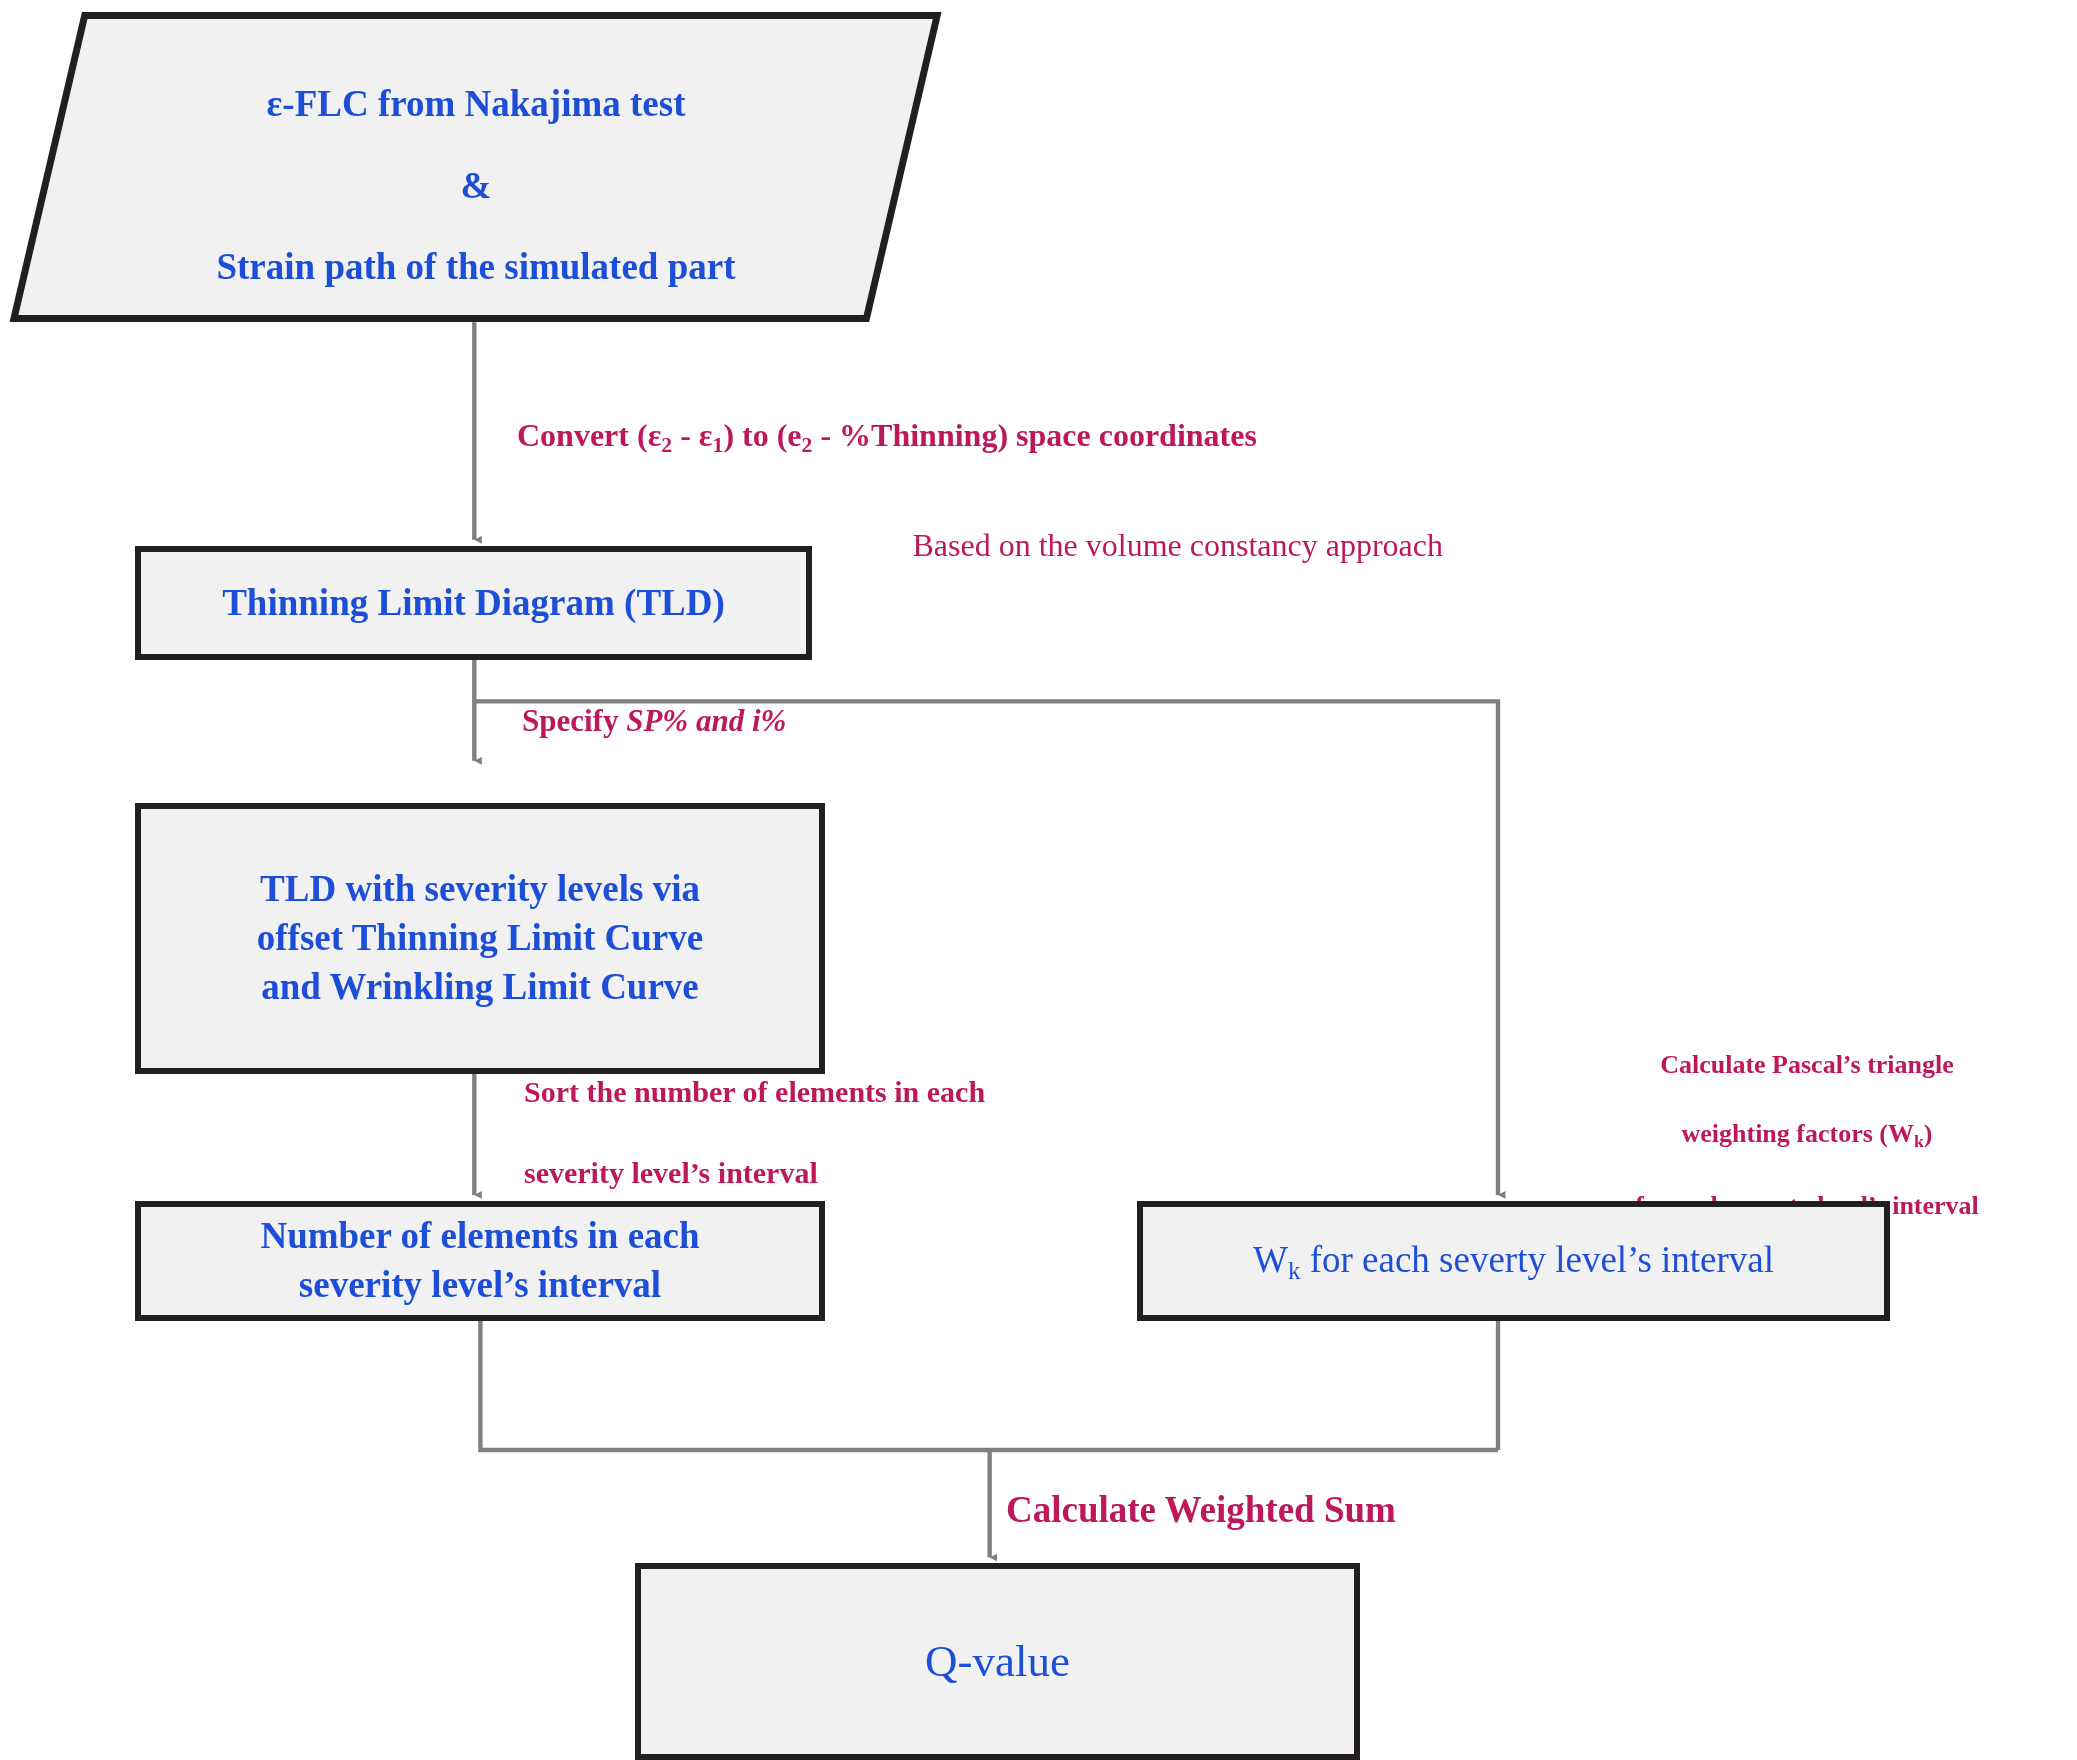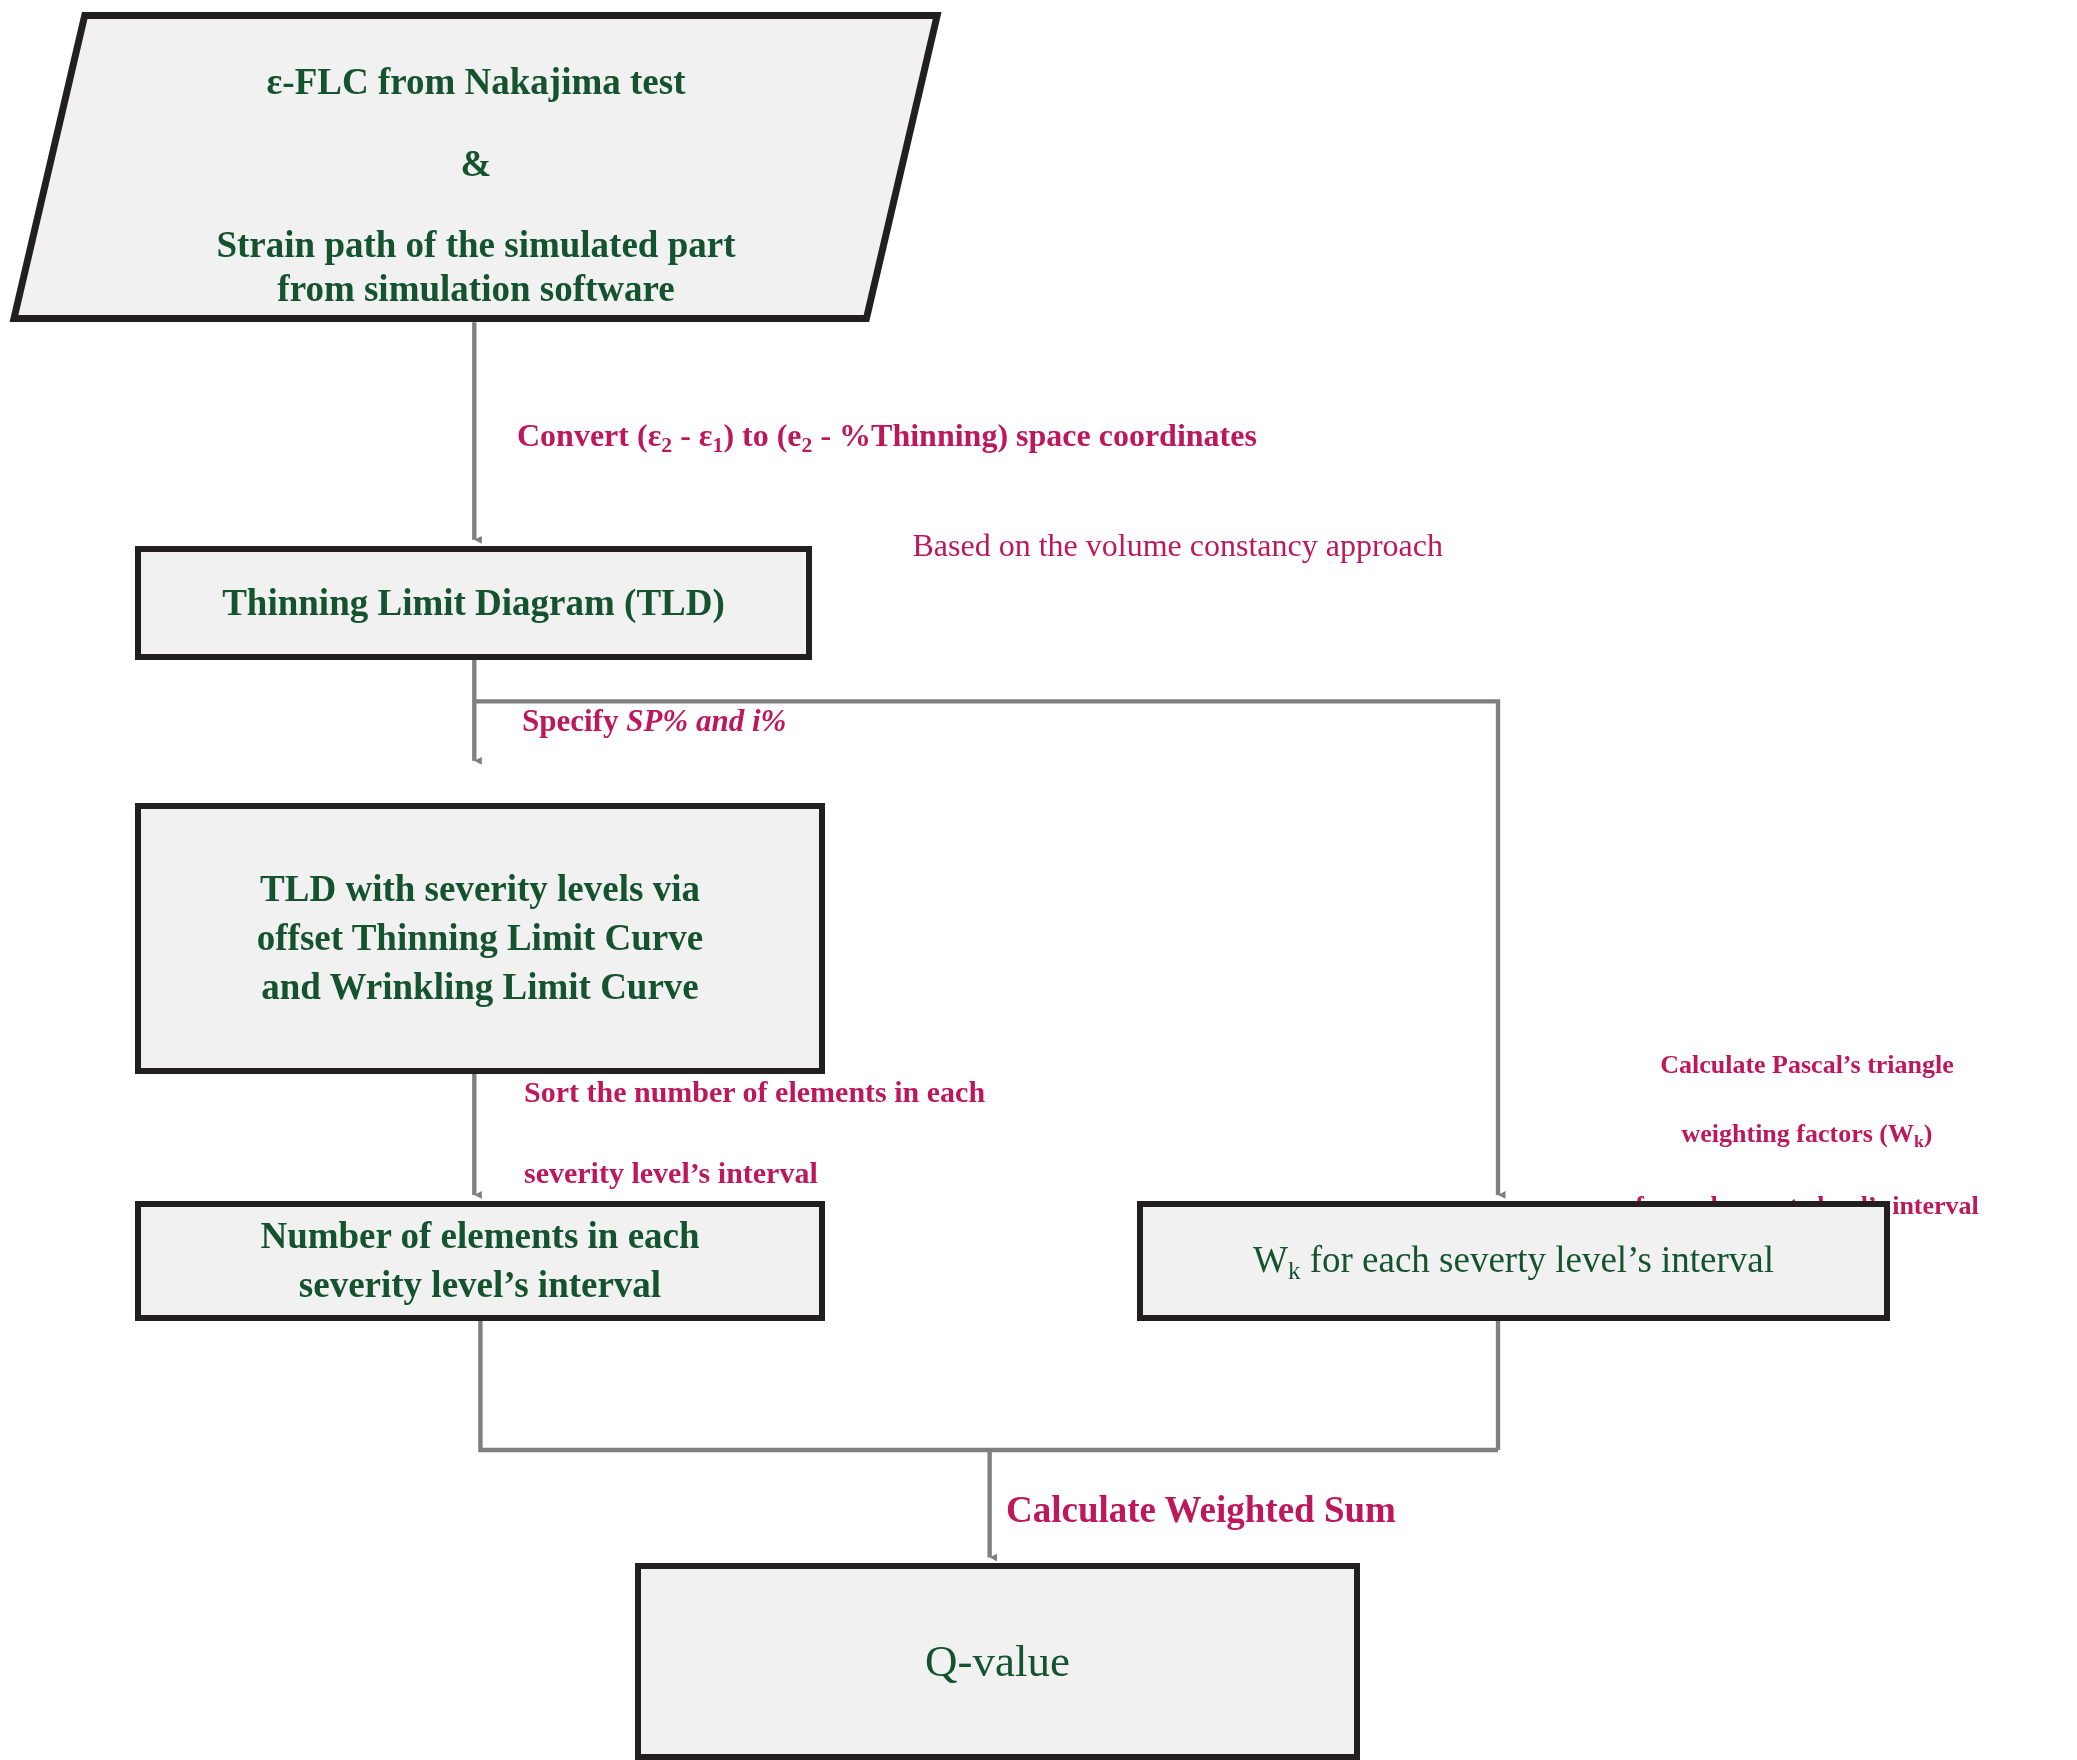--- a/index.html
+++ b/index.html
@@ -25,21 +25,21 @@
   }
   .node {
     position: absolute;
     box-sizing: border-box;
     display: flex;
     align-items: center;
     justify-content: center;
     text-align: center;
     background: #f1f1f1;
     border: 6.1px solid #231f20;
-    color: #14532d;
+    color: #1d4ed8;
   }
   .node .txt {
     width: 100%;
     line-height: 1.32;
   }
   .bold { font-weight: bold; }
   .edge-label {
     position: absolute;
     color: #be185d;
     line-height: 1.34;
@@ -119,21 +119,20 @@
   </svg>
 
   <div class="node" id="node-input-parallelogram">
     <svg class="para-shape" viewBox="0 0 1090 355" preserveAspectRatio="none" xmlns="http://www.w3.org/2000/svg">
       <polygon points="97,4 1073,4 992,351 16,351" fill="#f1f1f1" stroke="#231f20" stroke-width="8"></polygon>
     </svg>
     <div class="para-text">
       <span class="l1">ε-FLC from Nakajima test</span>
       <span class="l2">&amp;</span>
       <span class="l3">Strain path of the simulated part</span>
-      <span class="l4">from simulation software</span>
     </div>
   </div>
 
   <div class="edge-label" id="label-convert">
     <span class="line1"><span>Convert (ε</span><sub>2</sub><span> - ε</span><sub>1</sub><span>)  to  (e</span><sub>2</sub><span> - %Thinning) space coordinates</span></span>
     <span class="line2">Based on the volume constancy approach</span>
   </div>
 
   <div class="node" id="node-tld">
     <span class="txt bold">Thinning Limit Diagram (TLD)</span>

